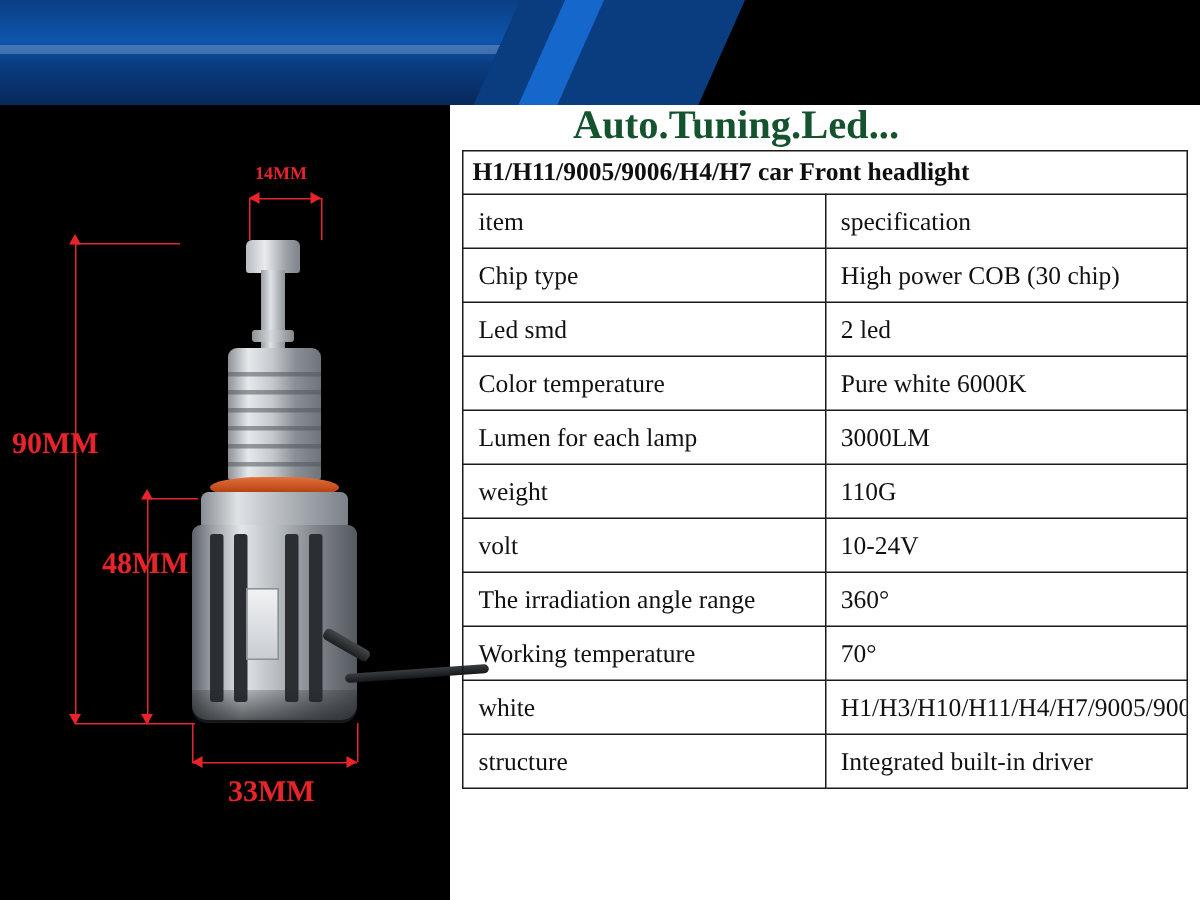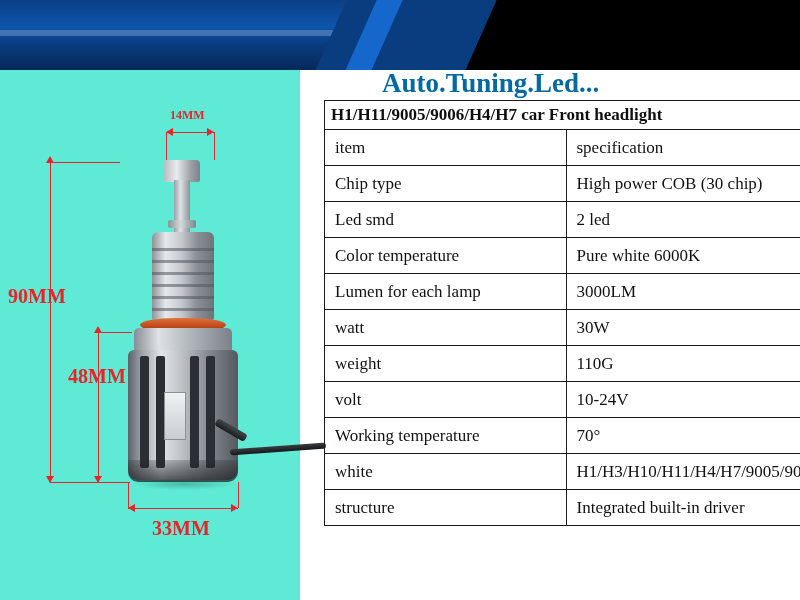--- a/index.html
+++ b/index.html
@@ -77,21 +77,21 @@
     text-shadow: 1px 1px 2px rgba(0,0,0,0.6);
   }
 
   
   .diagram {
     position: absolute;
     left: 0;
     top: 70px;
     width: 300px;
     height: 530px;
-    background: #5eead4;
+    background: #000000;
   }
 
   .bulb {
     position: absolute;
     left: 118px;
     top: 90px;
     width: 130px;
     height: 420px;
   }
 
@@ -273,28 +273,28 @@
     width: 484px;
     height: 510px;
   }
   .watermark {
     position: absolute;
     left: 74px;
     top: 6px;
     font-family: "Liberation Serif", serif;
     font-weight: bold;
     font-size: 27px;
-    color: #0369a1;
+    color: #14532d;
     letter-spacing: 0px;
     white-space: nowrap;
     text-shadow: 0 1px 0 rgba(255,255,255,0.6);
   }
   .table-wrap {
     position: absolute;
-    left: 16px;
+    left: 0;
     top: 38px;
     width: 454px;
   }
   table.spec {
     border-collapse: collapse;
     width: 484px;
     table-layout: fixed;
   }
   table.spec td {
     border: 1px solid #1a1a1a;
@@ -412,30 +412,30 @@
       </tr>
       <tr>
         <td class="c1">Color temperature</td>
         <td class="c2">Pure white 6000K</td>
       </tr>
       <tr>
         <td class="c1">Lumen for each lamp</td>
         <td class="c2">3000LM</td>
       </tr>
       <tr>
-        <td class="c1">watt</td>
-        <td class="c2">30W</td>
-      </tr>
-      <tr>
         <td class="c1">weight</td>
         <td class="c2">110G</td>
       </tr>
       <tr>
         <td class="c1">volt</td>
         <td class="c2">10-24V</td>
+      </tr>
+      <tr>
+        <td class="c1">The irradiation angle range</td>
+        <td class="c2">360°</td>
       </tr>
       <tr>
         <td class="c1">Working temperature</td>
         <td class="c2">70°</td>
       </tr>
       <tr>
         <td class="c1">white</td>
         <td class="c2">H1/H3/H10/H11/H4/H7/9005/9006</td>
       </tr>
       <tr>

